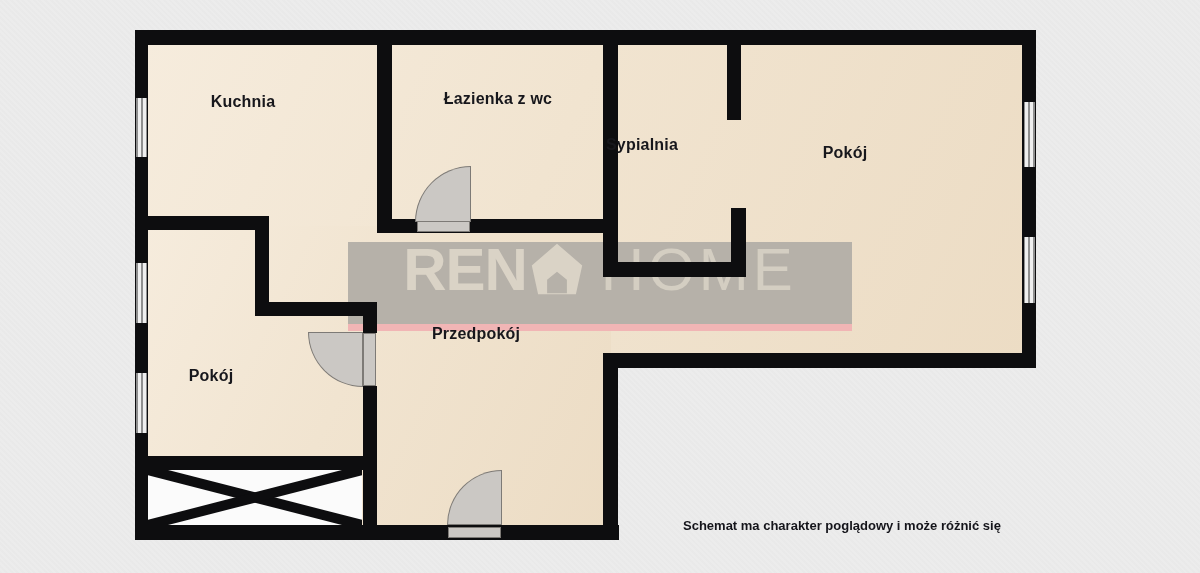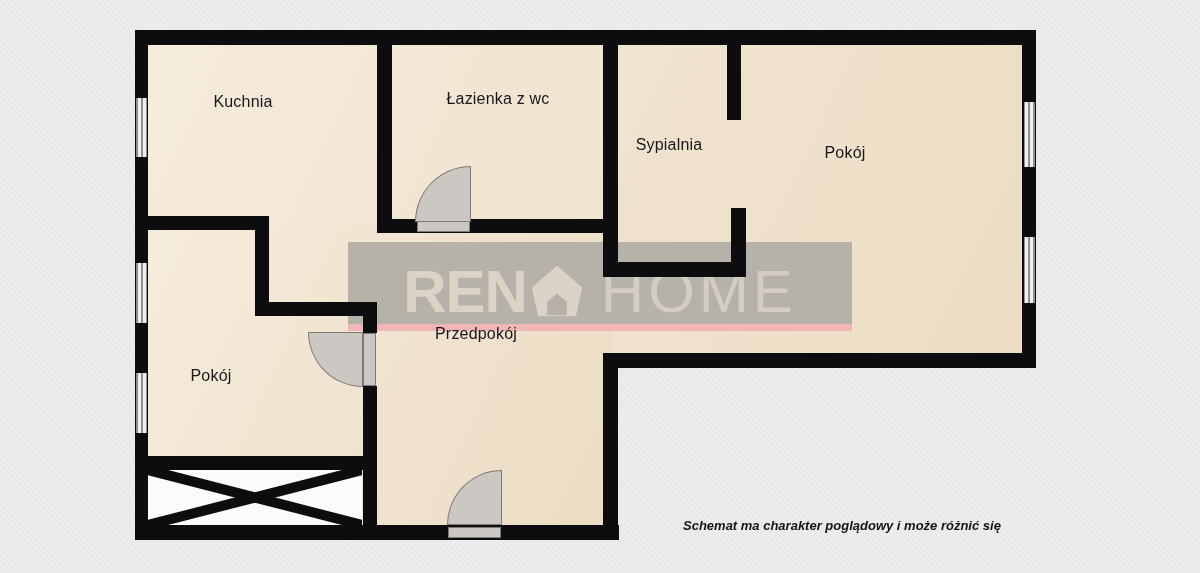--- a/index.html
+++ b/index.html
@@ -25,24 +25,24 @@
     background:#cbc8c4; border:1px solid #7d7a76; box-sizing:border-box;
   }
   .door-leaf {
     background:#cbc8c4; border:1px solid #7d7a76; box-sizing:border-box;
   }
   .balcony {
     background:#fbfbfb;
   }
   .room-label {
     transform:translate(-50%,-50%);
-    font-size:16px; font-weight:normal; color:#17171c; white-space:nowrap;
+    font-size:16px; font-weight:bold; color:#17171c; white-space:nowrap;
     letter-spacing:0.2px;
   }
-  .wm-bar { background:#b6b1a9; display:flex; align-items:flex-end; justify-content:center; }
+  .wm-bar { background:#b6b1a9; display:flex; align-items:flex-start; justify-content:center; }
   .wm-accent { }
   .wm-text { display:flex; align-items:center; transform:translateY(-2px); }
   .wm-bold {
     font-size:60px; font-weight:bold; letter-spacing:-1px; color:#dad3c6; line-height:1;
   }
   .wm-thin {
     font-size:60px; font-weight:400; letter-spacing:4px; color:#d4cec2; line-height:1;
     margin-left:14px;
   }
   .wm-house { margin:0 3px; transform:translateY(-1px); }
@@ -105,22 +105,22 @@
   <div class="abs door-leaf" style="left:417px;top:221px;width:53px;height:11px;"></div>
 
   <div class="abs door-arc" style="left:308px;top:332px;width:55px;height:55px;border-bottom-left-radius:100%;"></div>
   <div class="abs door-leaf" style="left:363px;top:333px;width:13px;height:53px;"></div>
 
   <div class="abs door-arc" style="left:447px;top:470px;width:55px;height:55px;border-top-left-radius:100%;"></div>
   <div class="abs door-leaf" style="left:448px;top:527px;width:53px;height:11px;"></div>
 
   <div class="abs room-label" style="left:243px;top:102px;">Kuchnia</div>
   <div class="abs room-label" style="left:498px;top:99px;">Łazienka z wc</div>
-  <div class="abs room-label" style="left:669px;top:145px;">Sypialnia</div>
+  <div class="abs room-label" style="left:642px;top:145px;">Sypialnia</div>
   <div class="abs room-label" style="left:845px;top:153px;">Pokój</div>
   <div class="abs room-label" style="left:211px;top:376px;">Pokój</div>
   <div class="abs room-label" style="left:476px;top:334px;">Przedpokój</div>
 
-  <div class="abs disclaimer" style="left:683px;top:515px;font-style:italic;">
+  <div class="abs disclaimer" style="left:683px;top:515px;">
     <div>Schemat ma charakter poglądowy i może różnić się</div>
   </div>
 
 </div>
 
 </body></html>

